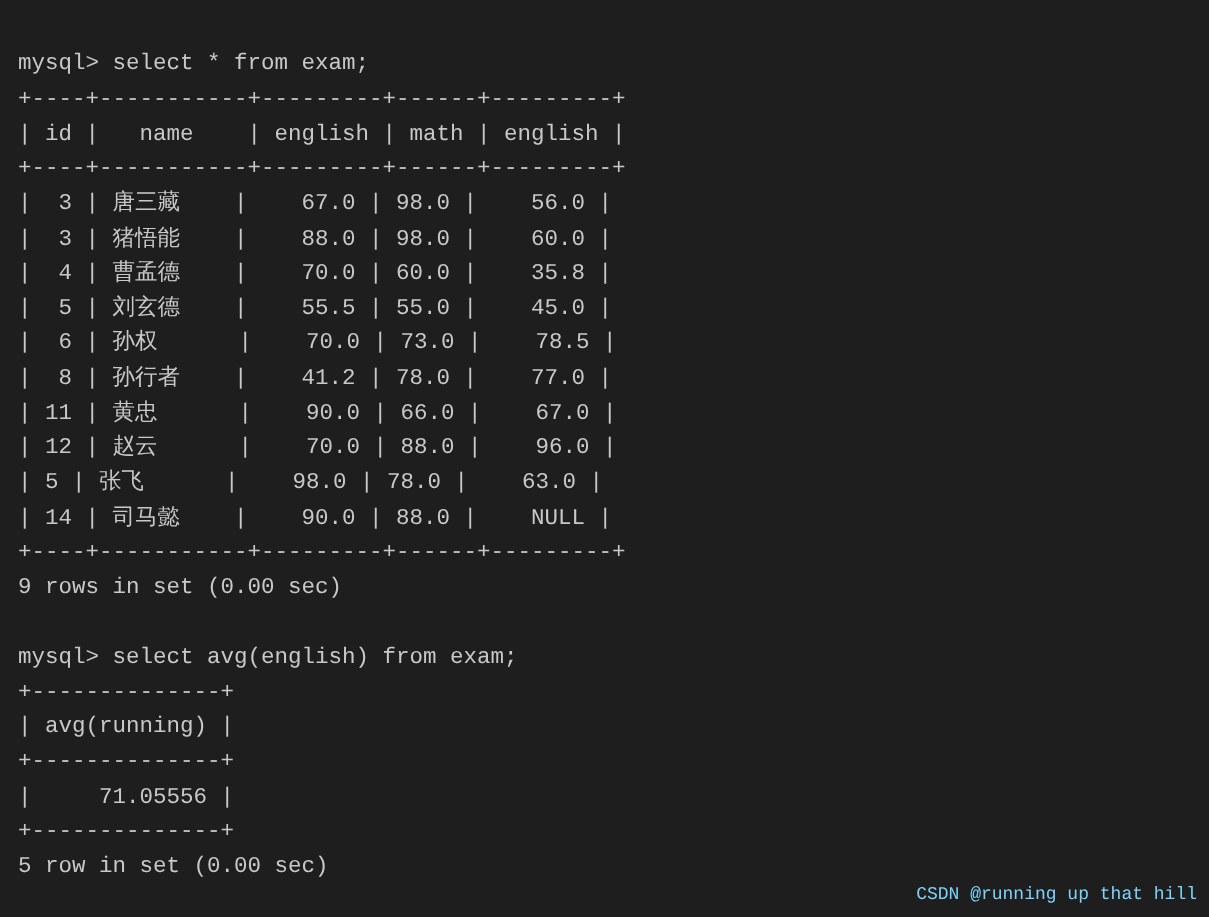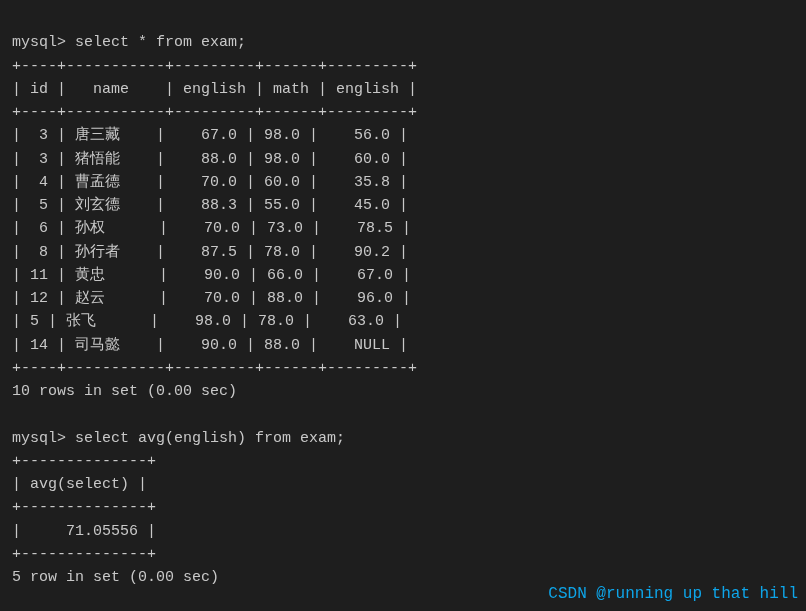--- a/index.html
+++ b/index.html
@@ -13,55 +13,55 @@
       min-height: 611px;
     }
     .terminal {
       background-color: #1e1e1e;
       color: #c8c8c8;
     }
     .watermark {
       position: fixed;
       bottom: 8px;
       right: 8px;
-      color: #0ea5e9;
-      font-size: 16px;
+      color: #7dd3fc;
+      font-size: 12px;
       font-family: 'Courier New', Courier, monospace;
     }
     .pre-block {
       white-space: pre;
       line-height: 1.55;
       color: #c8c8c8;
     }
   </style>
 </head>
 <body>
 
 <div class="terminal">
   <div class="pre-block">
 <span>mysql&gt; select * from exam;</span>
 <span>+----+-----------+---------+------+---------+</span>
 <span>| id |   name    | english | math | english |</span>
 <span>+----+-----------+---------+------+---------+</span>
 <span>|  3 | 唐三藏    |    67.0 | 98.0 |    56.0 |</span>
 <span>|  3 | 猪悟能    |    88.0 | 98.0 |    60.0 |</span>
 <span>|  4 | 曹孟德    |    70.0 | 60.0 |    35.8 |</span>
-<span>|  5 | 刘玄德    |    88.3 | 55.0 |    45.0 |</span>
+<span>|  5 | 刘玄德    |    55.5 | 55.0 |    45.0 |</span>
 <span>|  6 | 孙权      |    70.0 | 73.0 |    78.5 |</span>
-<span>|  8 | 孙行者    |    87.5 | 78.0 |    90.2 |</span>
+<span>|  8 | 孙行者    |    41.2 | 78.0 |    77.0 |</span>
 <span>| 11 | 黄忠      |    90.0 | 66.0 |    67.0 |</span>
 <span>| 12 | 赵云      |    70.0 | 88.0 |    96.0 |</span>
 <span>| 5 | 张飞      |    98.0 | 78.0 |    63.0 |</span>
 <span>| 14 | 司马懿    |    90.0 | 88.0 |    NULL |</span>
 <span>+----+-----------+---------+------+---------+</span>
-<span>10 rows in set (0.00 sec)</span>
+<span>9 rows in set (0.00 sec)</span>
 
 <span>mysql&gt; select avg(english) from exam;</span>
 <span>+--------------+</span>
-<span>| avg(select) |</span>
+<span>| avg(running) |</span>
 <span>+--------------+</span>
 <span>|     71.05556 |</span>
 <span>+--------------+</span>
 <span>5 row in set (0.00 sec)</span>
   </div>
 </div>
 
 <div class="watermark">CSDN @running up that hill</div>
 
 </body></html>

